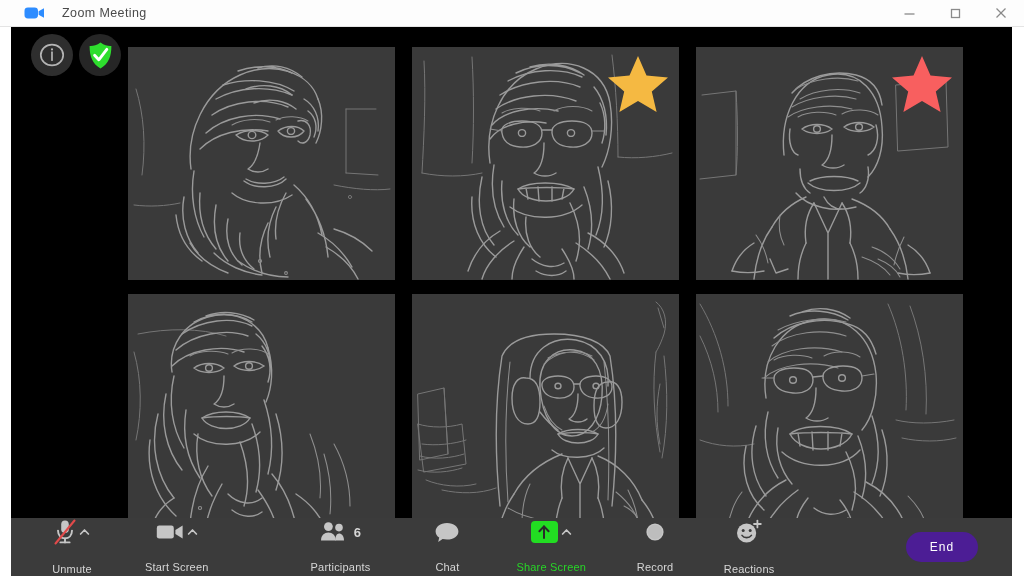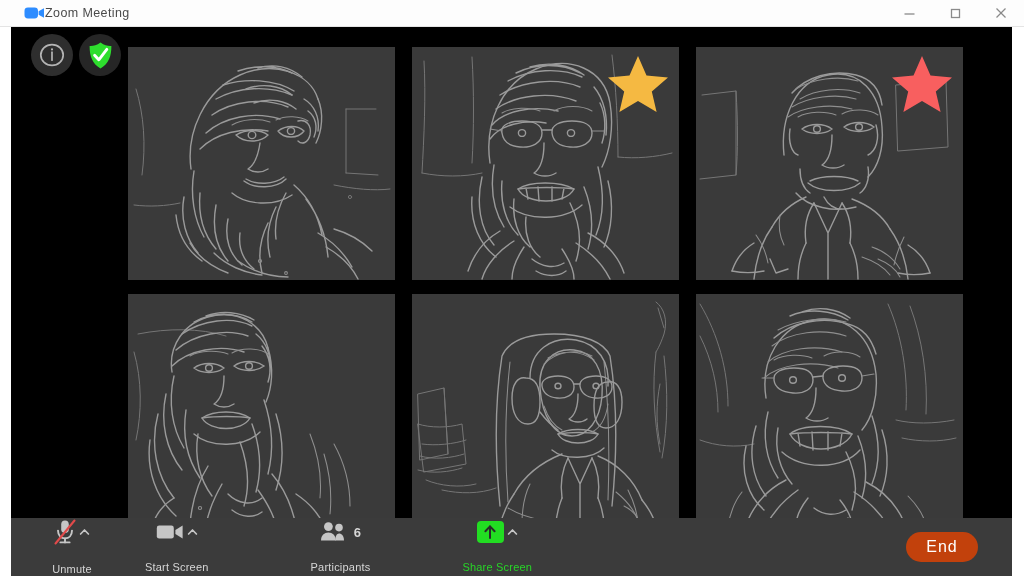--- a/index.html
+++ b/index.html
@@ -33,21 +33,21 @@
     background: #fdfdfd;
     border-bottom: 1px solid #e4e4e4;
     display: flex;
     align-items: center;
     box-sizing: border-box;
   }
   #title-bar .tb-left {
     display: flex;
     align-items: center;
     padding-left: 24px;
-    gap: 0;
+    gap: 17px;
     flex: 1 1 auto;
   }
   .zoom-logo {
     width: 21px; height: 14px;
     display: block;
   }
   #window-title {
     font-size: 12.5px;
     color: #4a4a4a;
     letter-spacing: 0.4px;
@@ -196,27 +196,27 @@
   .share-square {
     width: 27px; height: 22px;
     background: #22dd22;
     border-radius: 4px;
     display: flex;
     align-items: center;
     justify-content: center;
   }
   #end-button {
     margin-left: auto;
-    background: #c2410c;
+    background: #4c1d95;
     color: #ffffff;
     border: none;
     border-radius: 16px;
     width: 72px;
     height: 30px;
-    font-size: 16px;
+    font-size: 12px;
     font-family: "Liberation Sans", sans-serif;
     letter-spacing: 1px;
     cursor: default;
     display: flex;
     align-items: center;
     justify-content: center;
     margin-right: 20px;
   }
 
   .tb-gap-a { width: 46px; }
@@ -562,41 +562,71 @@
           <path d="M1 19.6 C1 14.4 4.4 11.6 8.4 11.6 C12.4 11.6 15.8 14.4 15.8 19.6 Z" fill="#c6c6c6"></path>
           <path d="M15.2 19.6 C15.2 15.4 16.8 12.6 19 12.6 C21.6 12.6 24 14.8 24 19.6 Z" fill="#c6c6c6"></path>
         </svg>
         <span class="count-badge">6</span>
       </div>
       <div class="tool-label">Participants</div>
     </div>
 
     <div class="tb-gap-d"></div>
 
+    <div class="tool-btn">
+      <div class="tool-icon-row">
+        <svg width="26" height="22" viewBox="0 0 26 22">
+          <path d="M13 2 C19.8 2 24.4 5.8 24.4 10.4 C24.4 15 19.8 18.6 13 18.6 C11.4 18.6 9.9 18.4 8.6 18.1 L4.2 21 L5.2 16.6 C3 15 1.6 12.9 1.6 10.4 C1.6 5.8 6.2 2 13 2 Z" fill="#c6c6c6"></path>
+        </svg>
+      </div>
+      <div class="tool-label">Chat</div>
+    </div>
 
     <div class="tb-gap-e"></div>
 
     <div class="tool-btn">
       <div class="tool-icon-row">
         <div class="share-square">
           <svg width="14" height="16" viewBox="0 0 14 16">
             <line x1="7" y1="14" x2="7" y2="2.6" stroke="#2a2a2a" stroke-width="2" stroke-linecap="round"></line>
             <polyline points="2.4,7.2 7,2.4 11.6,7.2" fill="none" stroke="#2a2a2a" stroke-width="2" stroke-linecap="round" stroke-linejoin="round"></polyline>
           </svg>
         </div>
         <svg class="caret" viewBox="0 0 11 11">
           <polyline points="1.6,7 5.5,3 9.4,7" fill="none" stroke="#c6c6c6" stroke-width="1.7" stroke-linecap="round" stroke-linejoin="round"></polyline>
         </svg>
       </div>
       <div class="tool-label green">Share Screen</div>
     </div>
 
     <div class="tb-gap-f"></div>
 
+    <div class="tool-btn">
+      <div class="tool-icon-row">
+        <svg width="22" height="22" viewBox="0 0 22 22">
+          <circle cx="11" cy="11" r="8.6" fill="#c6c6c6"></circle>
+          <circle cx="11" cy="11" r="7.2" fill="#bdbdbd"></circle>
+        </svg>
+      </div>
+      <div class="tool-label">Record</div>
+    </div>
 
     <div class="tb-gap-g"></div>
 
+    <div class="tool-btn">
+      <div class="tool-icon-row">
+        <svg width="28" height="26" viewBox="0 0 28 26">
+          <circle cx="11.6" cy="14" r="9.6" fill="#c6c6c6"></circle>
+          <circle cx="8.2" cy="11.4" r="1.5" fill="#3b3b3b"></circle>
+          <circle cx="15.2" cy="11.4" r="1.5" fill="#3b3b3b"></circle>
+          <path d="M7 16.4 C9 19.4 14.2 19.4 16.4 16.4" fill="none" stroke="#3b3b3b" stroke-width="1.6" stroke-linecap="round"></path>
+          <line x1="22.4" y1="1.6" x2="22.4" y2="8.4" stroke="#c6c6c6" stroke-width="1.8" stroke-linecap="round"></line>
+          <line x1="19" y1="5" x2="25.8" y2="5" stroke="#c6c6c6" stroke-width="1.8" stroke-linecap="round"></line>
+        </svg>
+      </div>
+      <div class="tool-label">Reactions</div>
+    </div>
 
     <button id="end-button">End</button>
 
   </div>
 
 </div>
 
 </body></html>

